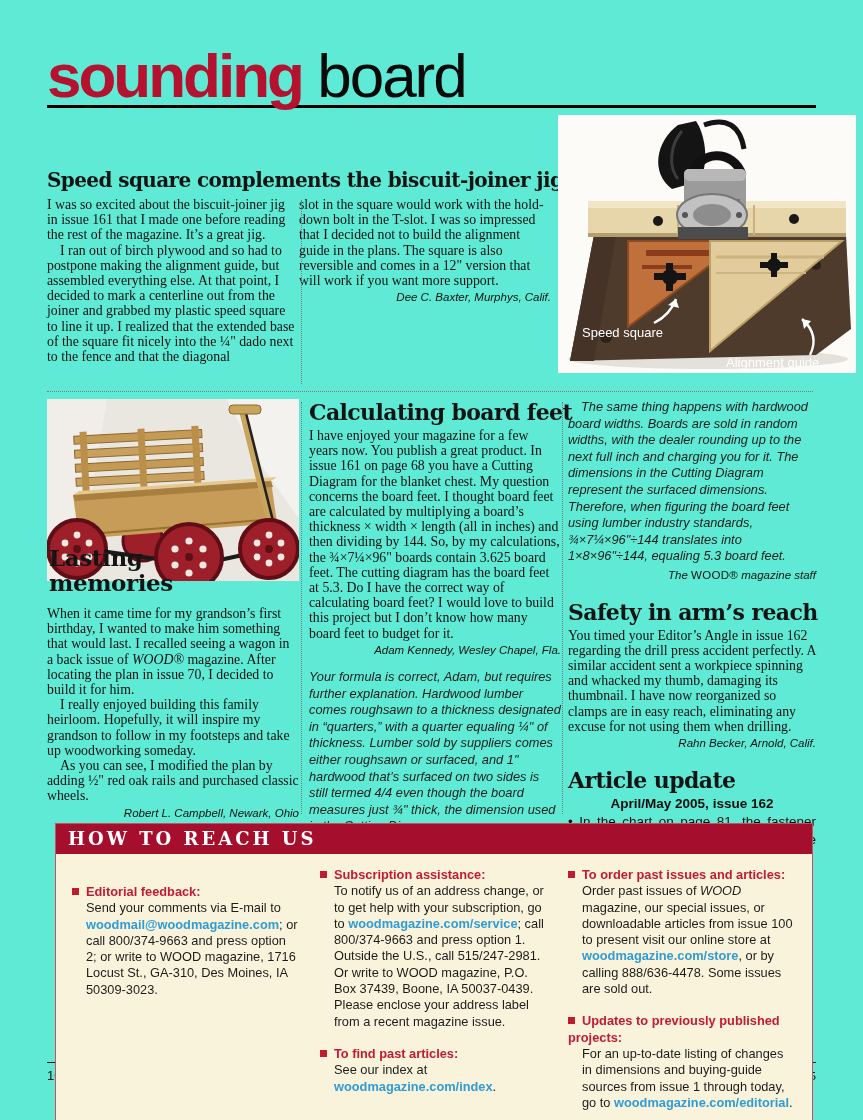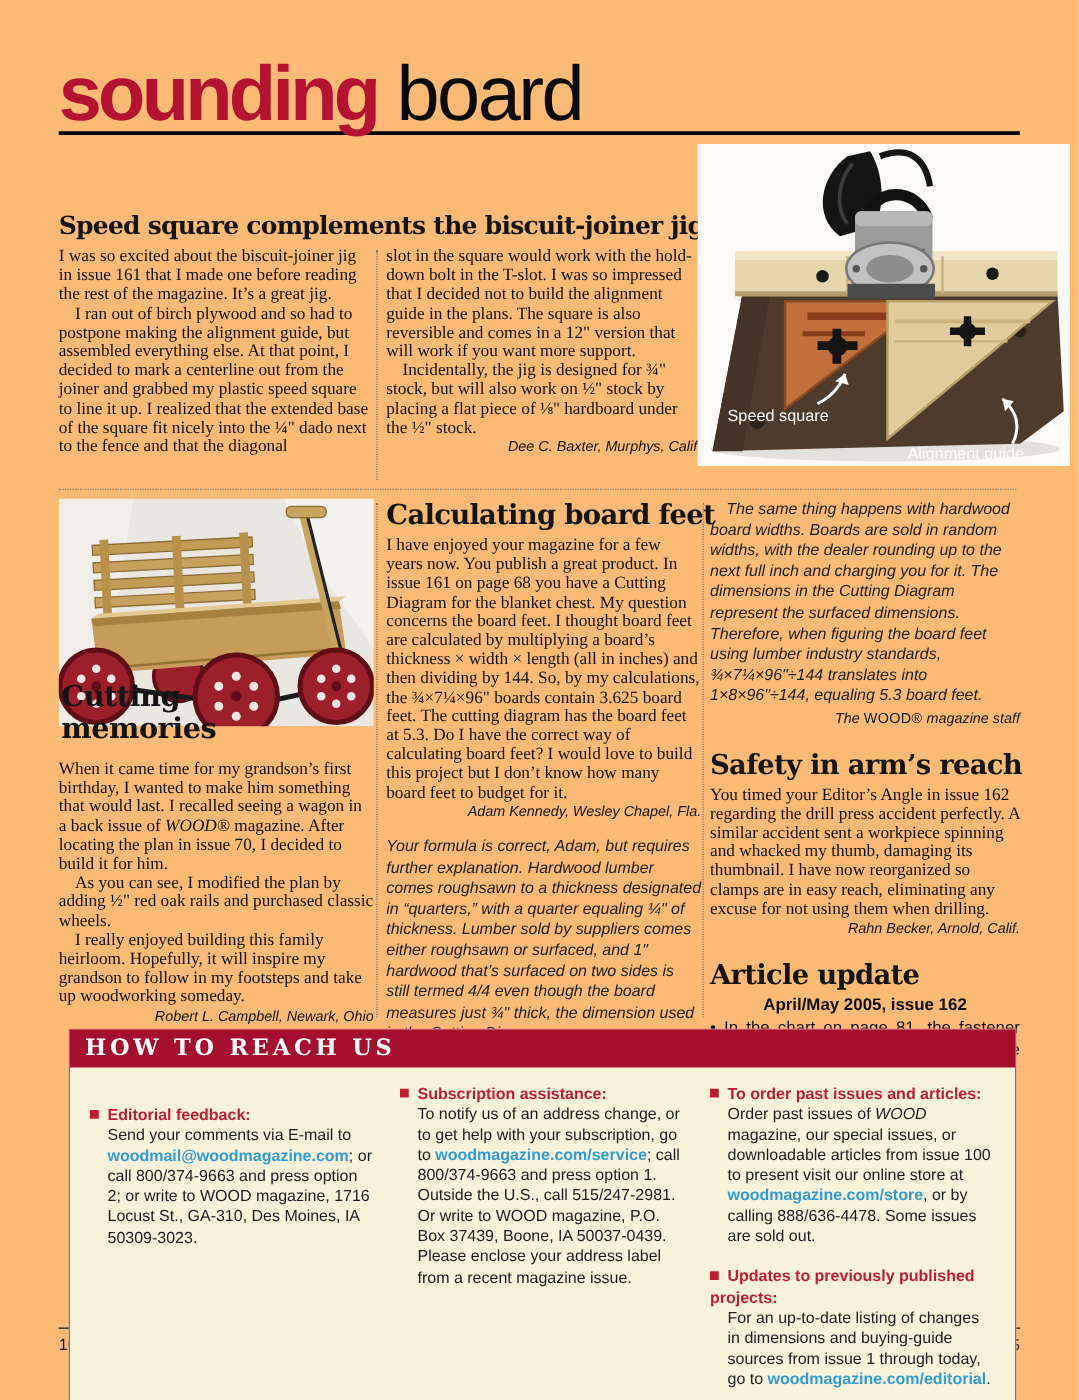--- a/index.html
+++ b/index.html
@@ -1,17 +1,17 @@
 <!DOCTYPE html>
 <html><head>
 <meta charset="utf-8">
 <style>
   * { margin:0; padding:0; box-sizing:border-box; }
   html,body { background:#ffffff; }
-  .page { position:relative; width:863px; height:1120px; background:#fdba74; overflow:hidden;
+  .page { position:relative; width:863px; height:1120px; background:#5eead4; overflow:hidden;
           font-family:"Liberation Serif", serif; }
 
   
   .masthead { position:absolute; left:47px; top:40px; width:769px; height:68px;
               border-bottom:3px solid #000; white-space:nowrap; }
   .masthead .t-red  { font-family:"Liberation Sans", sans-serif; font-weight:bold;
                       font-size:62px; letter-spacing:-3px; color:#b5122f; }
   .masthead .t-black{ font-family:"Liberation Sans", sans-serif; font-weight:normal;
                       font-size:62px; letter-spacing:-2px; color:#0a0a0a; }
   .subtitle { position:absolute; left:47px; top:116px; font-family:"Liberation Sans", sans-serif;
@@ -93,23 +93,22 @@
     <span class="t-red">sounding</span><span class="t-black"> board</span>
   </div>
 
   <div class="a1-heading h-slab">Speed square complements the biscuit-joiner jig</div>
 
   <div class="col body-serif" style="left:47px; top:197px; width:250px;">
     <p>I was so excited about the biscuit-joiner jig in issue 161 that I made one before reading the rest of the magazine. It’s a great jig.</p>
     <p class="ind">I ran out of birch plywood and so had to postpone making the alignment guide, but assembled everything else. At that point, I decided to mark a centerline out from the joiner and grabbed my plastic speed square to line it up. I realized that the extended base of the square fit nicely into the ¼" dado next to the fence and that the diagonal</p>
   </div>
 
-  <div class="col body-serif" style="left:309px; top:197px; width:252px;">
+  <div class="col body-serif" style="left:299px; top:197px; width:252px;">
     <p>slot in the square would work with the hold-down bolt in the T-slot. I was so impressed that I decided not to build the alignment guide in the plans. The square is also reversible and comes in a 12" version that will work if you want more support.</p>
-    <p class="ind">Incidentally, the jig is designed for ¾" stock, but will also work on ½" stock by placing a flat piece of ⅛" hardboard under the ½" stock.</p>
     <div class="byline">Dee C. Baxter, Murphys, Calif.</div>
   </div>
 
   <div class="vdiv" style="left:301px; top:200px; height:184px;"></div>
 
   <div class="jig-fig">
     <svg width="298" height="258" viewBox="0 0 298 258">
       <rect x="0" y="0" width="298" height="258" fill="#fcfbf8"></rect>
 
       <ellipse cx="150" cy="244" rx="140" ry="10" fill="#e4e0da"></ellipse>
@@ -221,26 +220,26 @@
         <circle cx="222" cy="150" r="29" fill="#9c1f2a" stroke="#5f0e16" stroke-width="4"></circle>
         <circle cx="222" cy="150" r="4" fill="#5f0e16"></circle>
         <circle cx="222" cy="136" r="3.4" fill="#efe8e0"></circle>
           <circle cx="234" cy="144" r="3.4" fill="#efe8e0"></circle>
         <circle cx="234" cy="158" r="3.4" fill="#efe8e0"></circle>
           <circle cx="222" cy="164" r="3.4" fill="#efe8e0"></circle>
         <circle cx="210" cy="158" r="3.4" fill="#efe8e0"></circle>
           <circle cx="210" cy="144" r="3.4" fill="#efe8e0"></circle>
       </g>
     </svg>
-    <div class="lasting-head h-slab">Cutting
+    <div class="lasting-head h-slab">Lasting
 memories</div>
     <div class="lasting-body body-serif">
       <p><span>When it came time for my grandson’s first birthday, I wanted to make him something that would last. I recalled seeing a wagon in a back issue of </span><span class="it">WOOD®</span><span> magazine. After locating the plan in issue 70, I decided to build it for him.</span></p>
+      <p class="ind">I really enjoyed building this family heirloom. Hopefully, it will inspire my grandson to follow in my footsteps and take up woodworking someday.</p>
       <p class="ind">As you can see, I modified the plan by adding ½" red oak rails and purchased classic wheels.</p>
-      <p class="ind">I really enjoyed building this family heirloom. Hopefully, it will inspire my grandson to follow in my footsteps and take up woodworking someday.</p>
       <div class="byline">Robert L. Campbell, Newark, Ohio</div>
     </div>
   </div>
 
   <div class="col" id="lower-col2">
     <div class="sec-heading h-slab">Calculating board feet</div>
     <div class="body-serif">
       <p>I have enjoyed your magazine for a few years now. You publish a great product. In issue 161 on page 68 you have a Cutting Diagram for the blanket chest. My question concerns the board feet. I thought board feet are calculated by multiplying a board’s thickness × width × length (all in inches) and then dividing by 144. So, by my calculations, the ¾×7¼×96" boards contain 3.625 board feet. The cutting diagram has the board feet at 5.3. Do I have the correct way of calculating board feet? I would love to build this project but I don’t know how many board feet to budget for it.</p>
       <div class="byline">Adam Kennedy, Wesley Chapel, Fla.</div>
     </div>
@@ -274,20 +273,24 @@
         <div class="ru-section" style="margin-top:17px;">
           <div class="ru-head"><span class="sq"></span><span>Editorial feedback:</span></div>
           <div class="ru-body"><span>Send your comments via E-mail to </span><br><a class="link" href="#">woodmail@woodmagazine.com</a><span>; or call 800/374-9663 and press option 2; or write to WOOD magazine, 1716 Locust St., GA-310, Des Moines, IA 50309-3023.</span></div>
         </div>
       </div>
       <div class="reach-col">
         <div class="ru-section">
           <div class="ru-head"><span class="sq"></span><span>Subscription assistance:</span></div>
           <div class="ru-body"><span>To notify us of an address change, or to get help with your subscription, go to </span><a class="link" href="#">woodmagazine.com/service</a><span>; call 800/374-9663 and press option 1. Outside the U.S., call 515/247-2981. Or write to WOOD magazine, P.O. Box 37439, Boone, IA 50037-0439. Please enclose your address label from a recent magazine issue.</span></div>
         </div>
+        <div class="ru-section" style="margin-top:16px;">
+          <div class="ru-head"><span class="sq"></span><span>To find past articles:</span></div>
+          <div class="ru-body"><span>See our index at </span><a class="link" href="#">woodmagazine.com/index</a><span>.</span></div>
+        </div>
       </div>
       <div class="reach-col">
         <div class="ru-section">
           <div class="ru-head"><span class="sq"></span><span>To order past issues and articles:</span></div>
           <div class="ru-body"><span>Order past issues of </span><span class="it">WOOD</span><span> magazine, our special issues, or downloadable articles from issue 100 to present visit our online store at </span><a class="link" href="#">woodmagazine.com/store</a><span>, or by calling 888/636-4478. Some issues are sold out.</span></div>
         </div>
         <div class="ru-section" style="margin-top:16px;">
           <div class="ru-head"><span class="sq"></span><span>Updates to previously published projects:</span></div>
           <div class="ru-body"><span>For an up-to-date listing of changes in dimensions and buying-guide sources from issue 1 through today, go to </span><a class="link" href="#">woodmagazine.com/editorial</a><span>.</span></div>
         </div>

